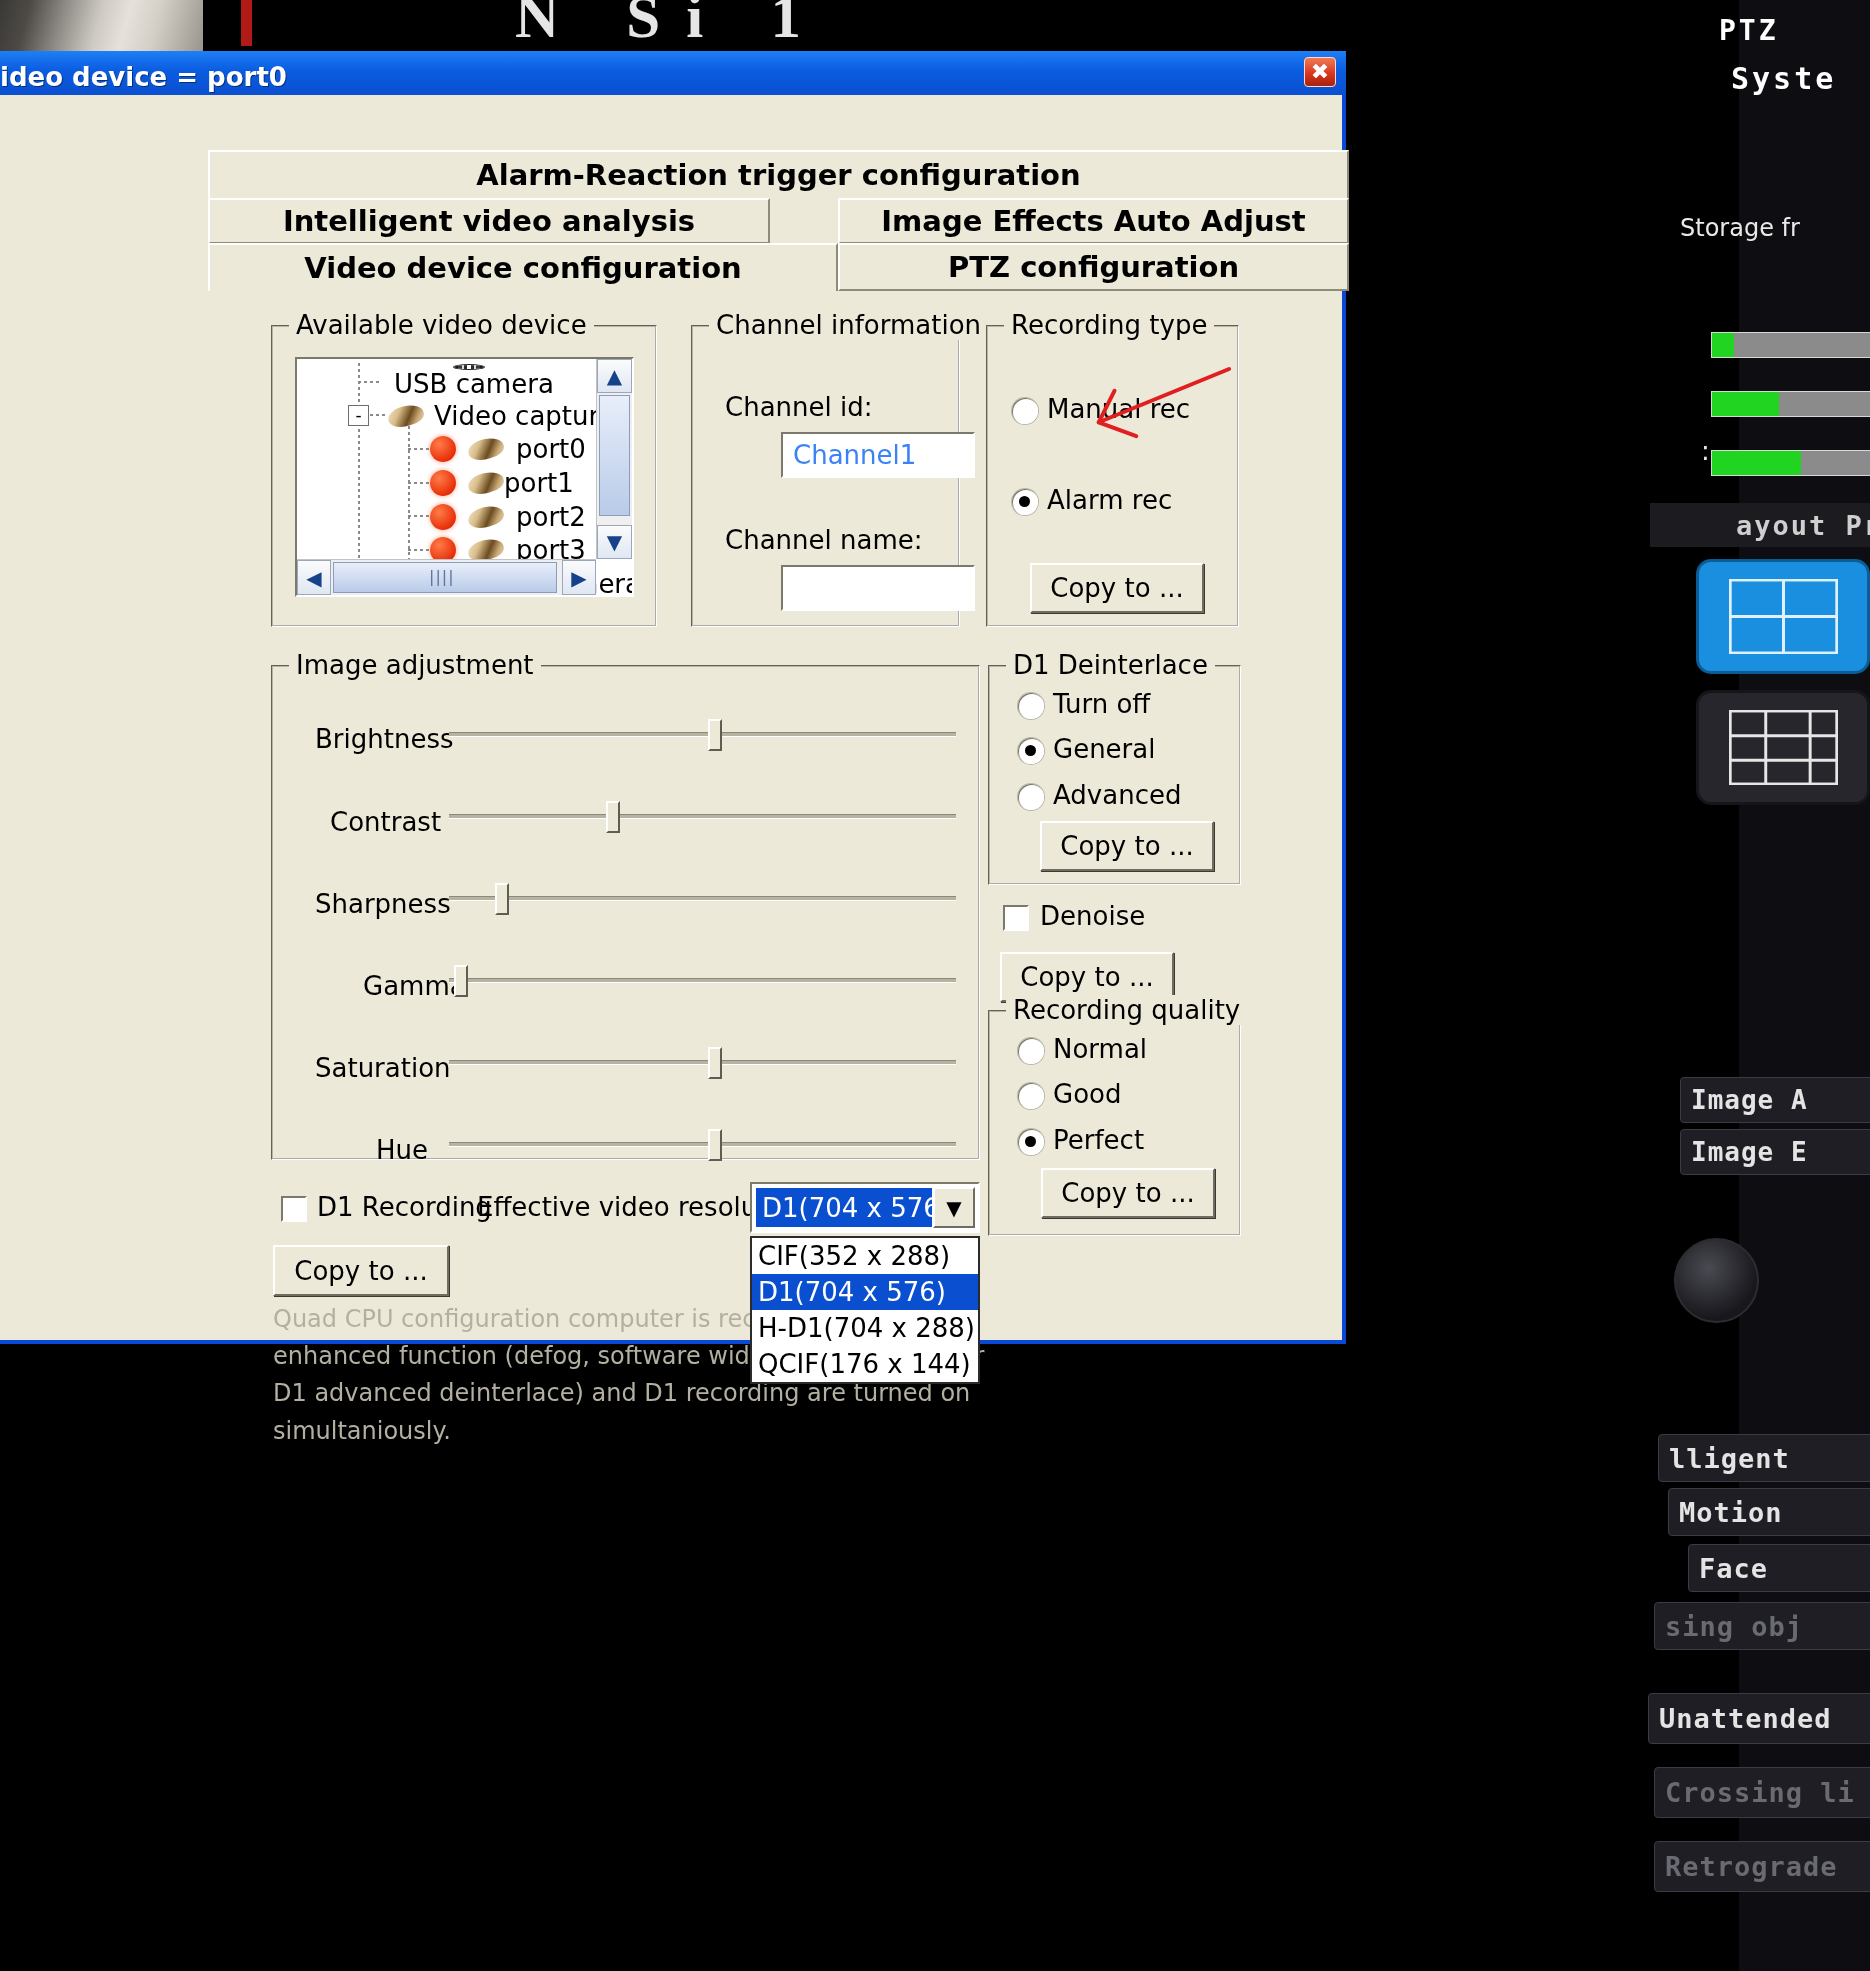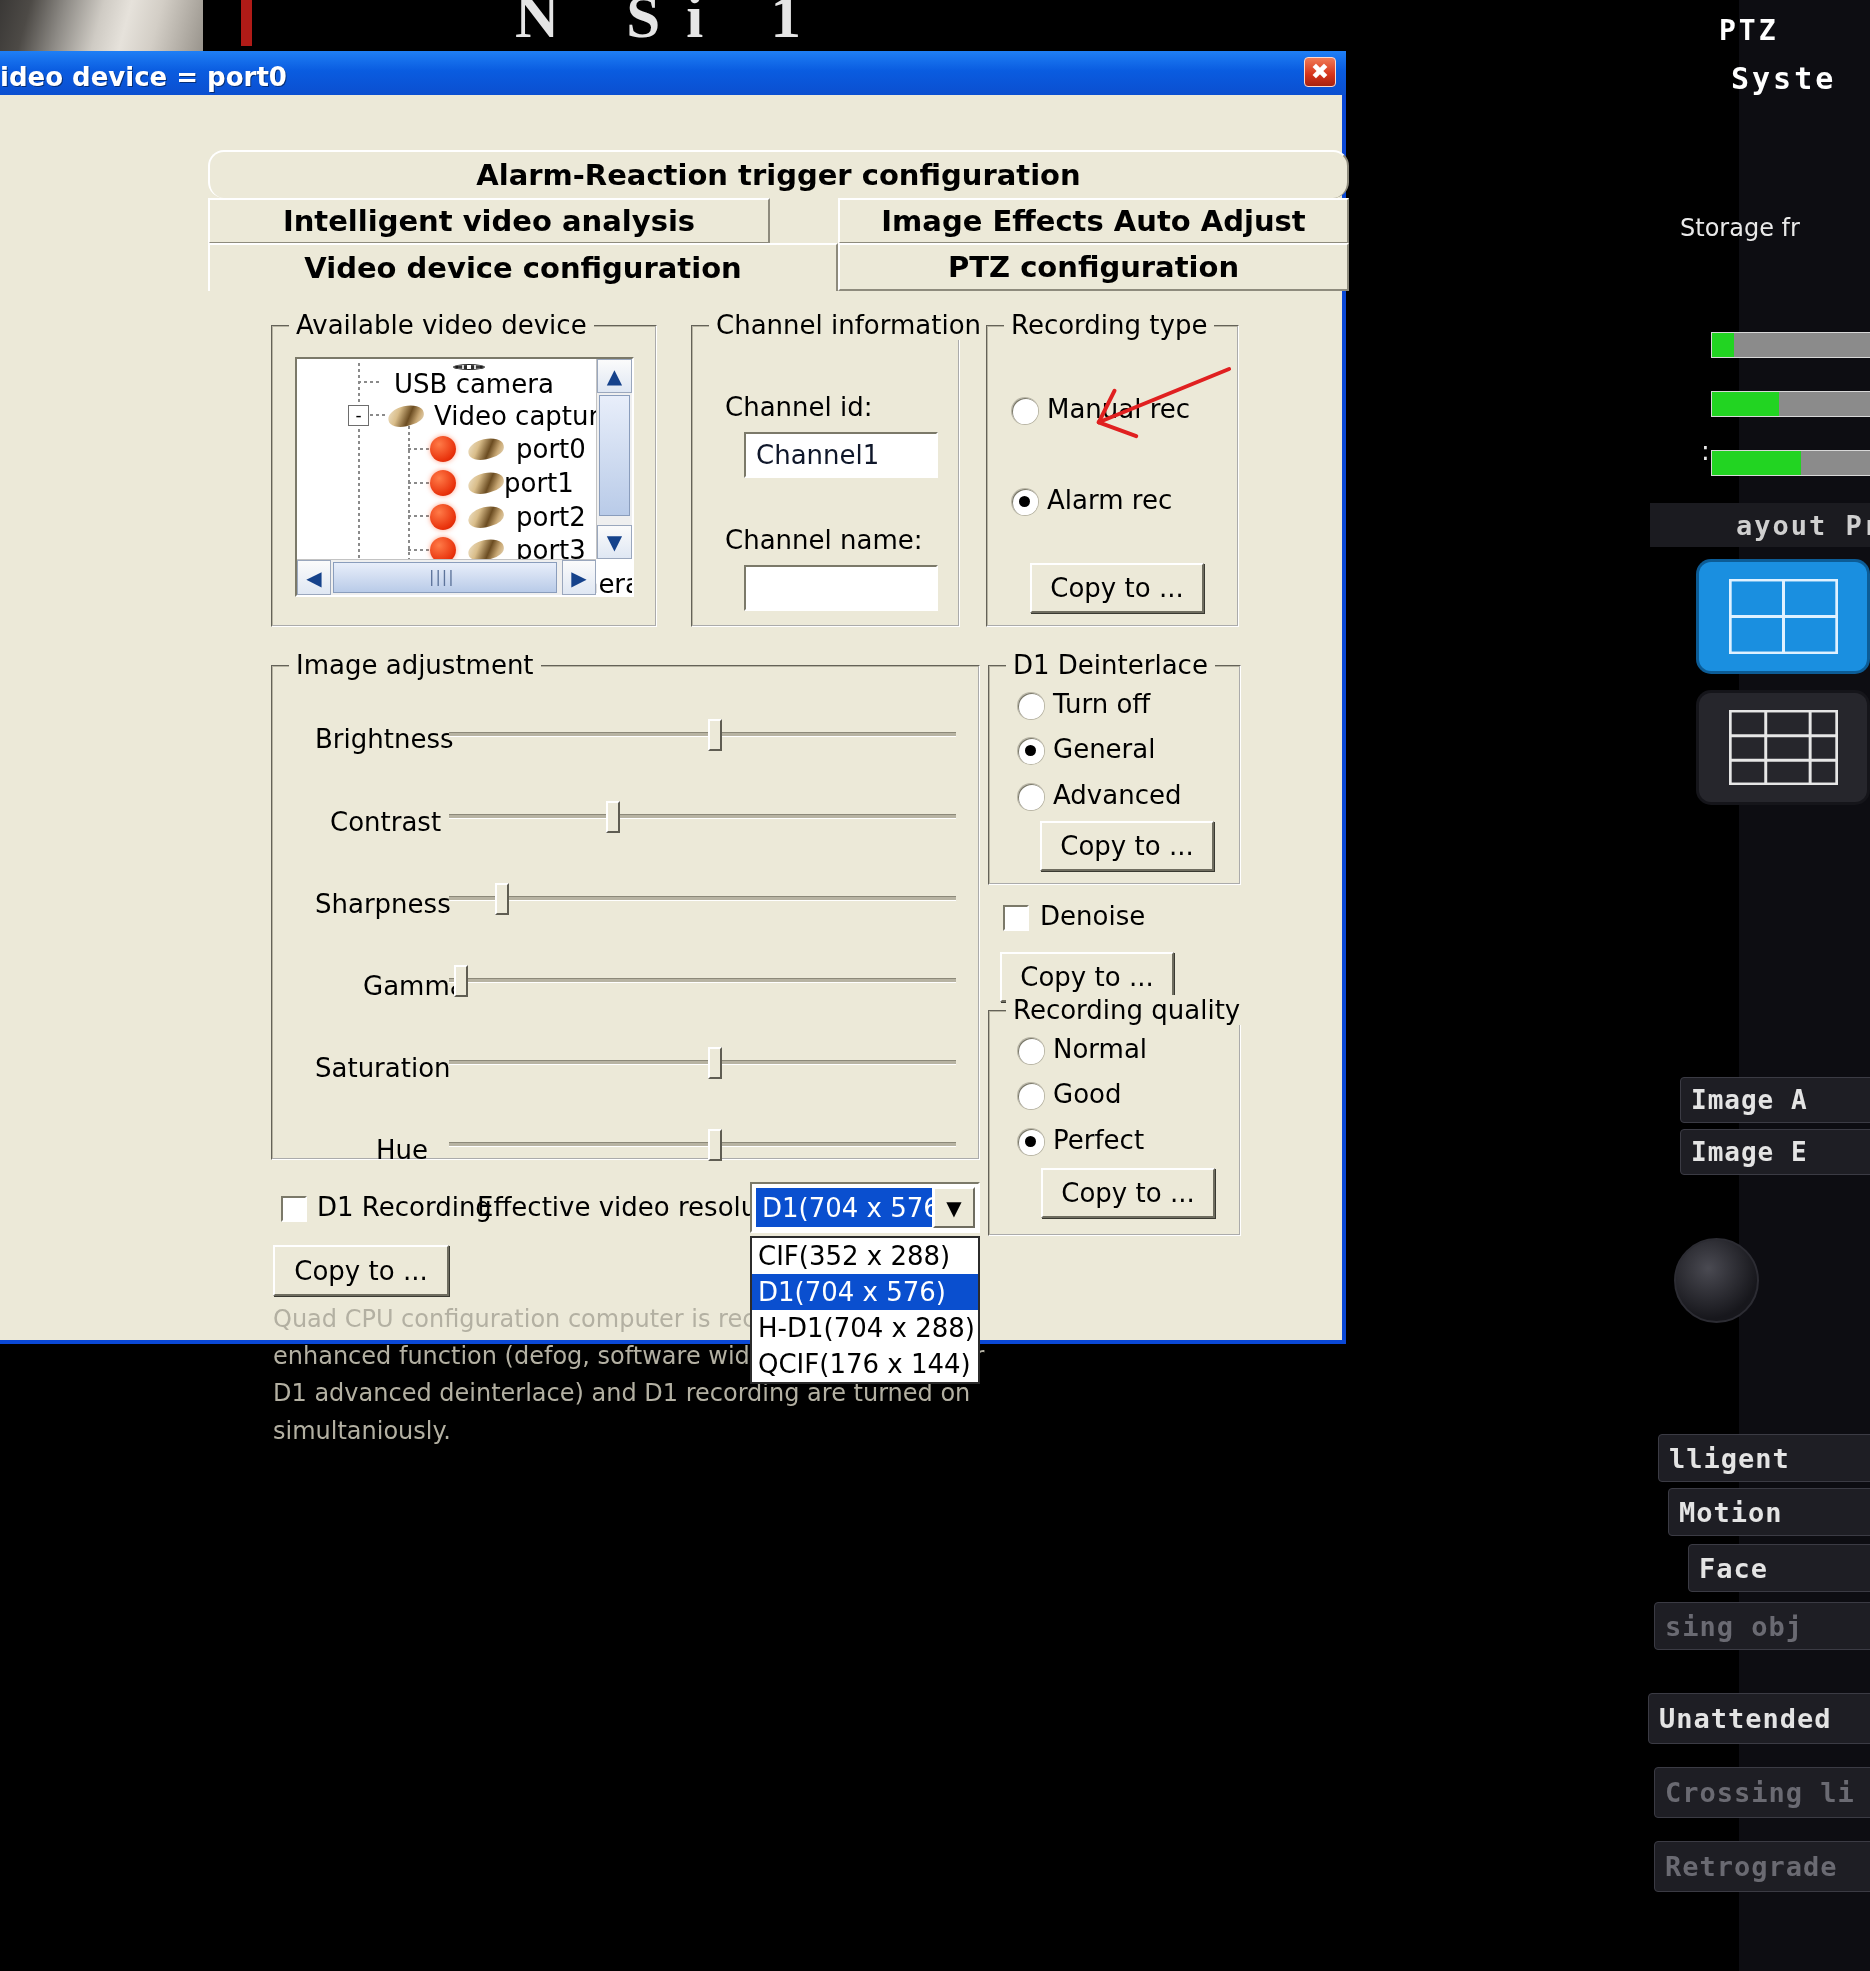--- a/index.html
+++ b/index.html
@@ -132,21 +132,21 @@
 
   
   .tabs { position:absolute; left:210px; top:51px; width:1141px; height:141px; }
   .tab {
     position:absolute; background:#ece9d8;
     border:2px solid; border-color:#ffffff #8e8b7d #8e8b7d #ffffff;
     display:flex; align-items:center; justify-content:center;
     font-size:29px; font-weight:bold; color:#000;
     font-family:"DejaVu Sans", sans-serif; white-space:nowrap;
   }
-  .tab.wide { border-bottom:none;border-radius:16px; }
+  .tab.wide { border-bottom:none; }
 
   
   .group {
     position:absolute; border:2px groove #dcd9c8;
     border-color:#b8b5a3 #ffffff #ffffff #b8b5a3;
   }
   .group > .g-title {
     position:absolute; top:-17px; left:16px; background:#ece9d8;
     padding:0 7px; font-size:26px; color:#000; white-space:nowrap;
     font-family:"DejaVu Sans", sans-serif;
@@ -211,21 +211,21 @@
     position:absolute; background:linear-gradient(180deg,#e8eefa,#b9cbe8);
     border:1px solid #8a9dbc;
   }
   .sb-grip { position:absolute; color:#5d749b; font-size:16px; letter-spacing:1px; }
 
   
   .textbox {
     position:absolute; background:#ffffff;
     border:2px solid; border-color:#7b7969 #ffffff #ffffff #7b7969;
     display:flex; align-items:center; padding-left:10px;
-    font-size:26px; color:#0f172a; font-family:"DejaVu Sans", sans-serif;
+    font-size:26px; color:#3b82f6; font-family:"DejaVu Sans", sans-serif;margin-left:37px;
   }
 
   
   .radio {
     position:absolute; width:26px; height:26px; border-radius:50%;
     background:#ffffff;
     box-shadow: inset 1px 1px 0 #7b7969, inset -1px -1px 0 #ffffff, 0 0 0 1px #b9b6a6;
   }
   .radio.on:after {
     content:""; position:absolute; left:7px; top:7px; width:11px; height:11px;

